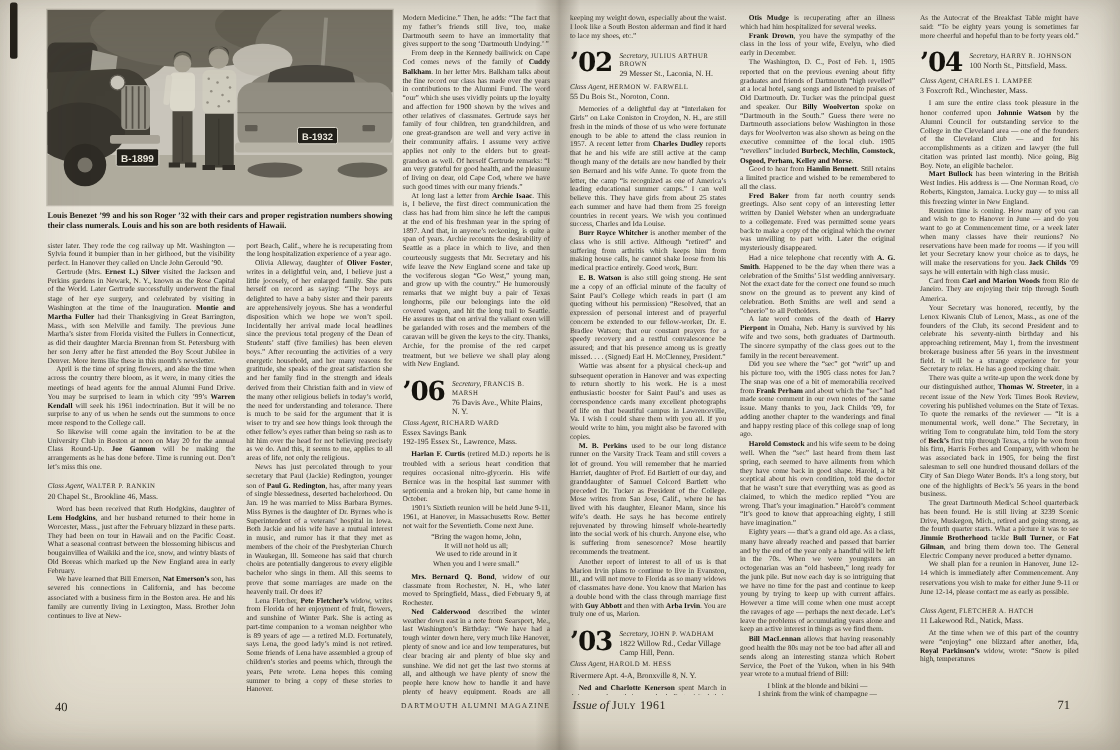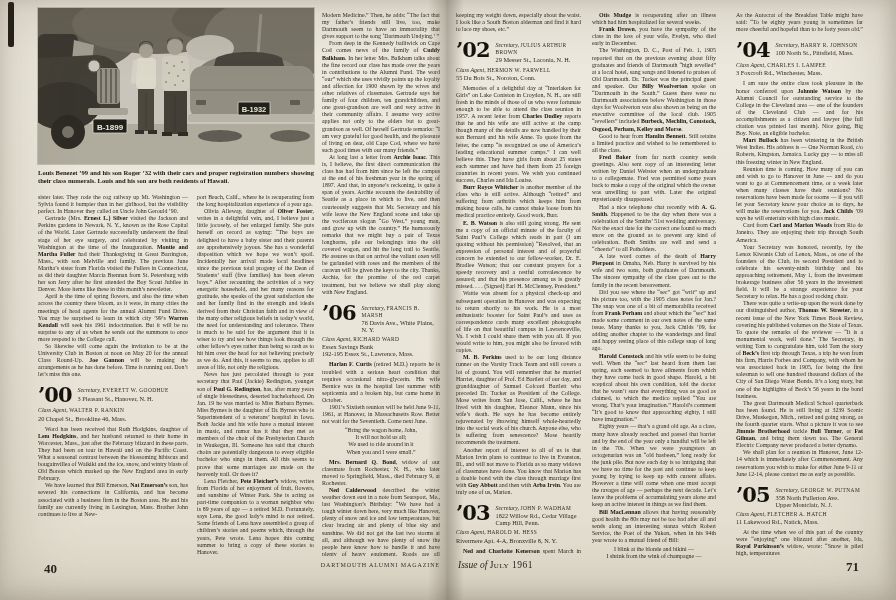--- a/index.html
+++ b/index.html
@@ -21,21 +21,21 @@
   .col b{color:#16140e;}
   .sec{margin:8px 0 4px 0;}
   .sec-top{display:flex;align-items:flex-start;gap:6px;}
   .sec-num{font-family:"DejaVu Serif",serif;font-weight:bold;font-size:21px;line-height:18px;letter-spacing:-1px;color:#14120d;white-space:nowrap;}
   .sec-info{padding-top:1px;text-align:left;}
   .sec-label{font-style:italic;}
   .nm{font-size:5.4px;letter-spacing:.4px;}
   .addr{font-size:6.3px;}
   .agent{margin-top:3px;text-align:left;}
   .verse{margin:2px 0 3px 0;text-align:center;text-indent:0;}
-  .folio{position:absolute;font-size:13px;color:#26231c;font-weight:bold;}
+  .folio{position:absolute;font-size:10px;color:#26231c;}
   .mag-footer{position:absolute;left:318px;top:562px;width:122px;text-align:right;
     font-size:6px;letter-spacing:.9px;color:#33302a;white-space:nowrap;}
   .issue-footer{position:absolute;left:458px;top:560px;font-size:9.5px;color:#26231c;}
   .issue-footer .it{font-style:italic;}
   .issue-footer .sc{font-variant:small-caps;letter-spacing:.5px;}
 </style>
 </head>
 <body>
 
 <div class="spread">
@@ -121,27 +121,20 @@
   </div>
 
   <div class="caption">Louis Benezet ’99 and his son Roger ’32 with their cars and proper registration numbers showing their class numerals. Louis and his son are both residents of Hawaii.</div>
 
   <div class="col" style="left:38px;top:194px;width:150px;height:362px;">
       <p class="flush">sister later. They rode the cog railway up Mt. Washington — Sylvia found it bumpier than in her girlhood, but the visibility perfect. In Hanover they called on Uncle John Gerould ’90.</p>
       <p>Gertrude (Mrs. <b>Ernest L.) Silver</b> visited the Jackson and Perkins gardens in Newark, N. Y., known as the Rose Capital of the World. Later Gertrude successfully underwent the final stage of her eye surgery, and celebrated by visiting in Washington at the time of the Inauguration. <b>Montie and Martha Fuller</b> had their Thanksgiving in Great Barrington, Mass., with son Melville and family. The previous June Martha’s sister from Florida visited the Fullers in Connecticut, as did their daughter Marcia Brennan from St. Petersburg with her son Jerry after he first attended the Boy Scout Jubilee in Denver. More items like these in this month’s newsletter.</p>
       <p>April is the time of spring flowers, and also the time when across the country there bloom, as it were, in many cities the meetings of head agents for the annual Alumni Fund Drive. You may be surprised to learn in which city ’99’s <b>Warren Kendall</b> will seek his 1961 indoctrination. But it will be no surprise to any of us when he sends out the summons to once more respond to the College call.</p>
       <p>So likewise will come again the invitation to be at the University Club in Boston at noon on May 20 for the annual Class Round-Up. <b>Joe Gannon</b> will be making the arrangements as he has done before. Time is running out. Don’t let’s miss this one.</p>
       <div class="sec">
-        <div class="sec-top">
-          <span class="sec-num">’00</span>
-          <span class="sec-info">
-            <div><span class="sec-label">Secretary,</span> <span class="nm">EVERETT W. GOODHUE</span></div>
-            <div class="addr">3 Pleasant St., Hanover, N. H.</div>
-          </span>
-        </div>
         <div class="agent">
           <div><span class="sec-label">Class Agent,</span> <span class="nm">WALTER P. RANKIN</span></div>
           <div class="addr">20 Chapel St., Brookline 46, Mass.</div>
         </div>
       </div>
       <p>Word has been received that Ruth Hodgkins, daughter of <b>Lem Hodgkins</b>, and her husband returned to their home in Worcester, Mass., just after the February blizzard in these parts. They had been on tour in Hawaii and on the Pacific Coast. What a seasonal contrast between the blossoming hibiscus and bougainvillea of Waikiki and the ice, snow, and wintry blasts of Old Boreas which marked up the New England area in early February.</p>
       <p>We have learned that Bill Emerson, <b>Nat Emerson’s</b> son, has severed his connections in California, and has become associated with a business firm in the Boston area. He and his family are currently living in Lexington, Mass. Brother John continues to live at New-</p>
     </div>
   <div class="col" style="left:197px;top:194px;width:117px;height:362px;">
       <p class="flush">port Beach, Calif., where he is recuperating from the long hospitalization experience of a year ago.</p>
@@ -251,28 +244,20 @@
       </div>
       <p>I am sure the entire class took pleasure in the honor conferred upon <b>Johnnie Watson</b> by the Alumni Council for outstanding service to the College in the Cleveland area — one of the founders of the Cleveland Club — and for his accomplishments as a citizen and lawyer (the full citation was printed last month). Nice going, Big Boy. Note, an eligible bachelor.</p>
       <p><b>Mart Bullock</b> has been wintering in the British West Indies. His address is — One Norman Road, c/o Roberts, Kingston, Jamaica. Lucky guy — to miss all this freezing winter in New England.</p>
       <p>Reunion time is coming. How many of you can and wish to go to Hanover in June — and do you want to go at Commencement time, or a week later when many classes have their reunions? No reservations have been made for rooms — if you will let your Secretary know your choice as to days, he will make the reservations for you. <b>Jack Childs</b> ’09 says he will entertain with high class music.</p>
       <p>Card from <b>Carl and Marion Woods</b> from Rio de Janeiro. They are enjoying their trip through South America.</p>
       <p>Your Secretary was honored, recently, by the Lenox Kiwanis Club of Lenox, Mass., as one of the founders of the Club, its second President and to celebrate his seventy-ninth birthday and his approaching retirement, May 1, from the investment brokerage business after 56 years in the investment field. It will be a strange experience for your Secretary to relax. He has a good rocking chair.</p>
       <p>There was quite a write-up upon the work done by our distinguished author, <b>Thomas W. Streeter</b>, in a recent issue of the New York Times Book Review, covering his published volumes on the State of Texas. To quote the remarks of the reviewer — “It is a monumental work, well done.” The Secretary, in writing Tom to congratulate him, told Tom the story of <b>Beck’s</b> first trip through Texas, a trip he won from his firm, Harris Forbes and Company, with whom he was associated back in 1905, for being the first salesman to sell one hundred thousand dollars of the City of San Diego Water Bonds. It’s a long story, but one of the highlights of Beck’s 56 years in the bond business.</p>
       <p>The great Dartmouth Medical School quarterback has been found. He is still living at 3239 Scenic Drive, Muskegon, Mich., retired and going strong, as the fourth quarter starts. What a picture it was to see <b>Jimmie Brotherhood</b> tackle <b>Bull Turner</b>, or <b>Fat Gilman</b>, and bring them down too. The General Electric Company never produced a better dynamo.</p>
       <p>We shall plan for a reunion in Hanover, June 12-14 which is immediately after Commencement. Any reservations you wish to make for either June 9-11 or June 12-14, please contact me as early as possible.</p>
       <div class="sec">
-        <div class="sec-top">
-          <span class="sec-num">’05</span>
-          <span class="sec-info">
-            <div><span class="sec-label">Secretary,</span> <span class="nm">GEORGE W. PUTNAM</span></div>
-            <div class="addr">358 North Fullerton Ave.</div>
-            <div class="addr">Upper Montclair, N. J.</div>
-          </span>
-        </div>
         <div class="agent">
           <div><span class="sec-label">Class Agent,</span> <span class="nm">FLETCHER A. HATCH</span></div>
           <div class="addr">11 Lakewood Rd., Natick, Mass.</div>
         </div>
       </div>
       <p>At the time when we of this part of the country were “enjoying” one blizzard after another, Ida, <b>Royal Parkinson’s</b> widow, wrote: “Snow is piled high, temperatures</p>
     </div>
 
   <div class="folio" style="left:44px;top:561px;">40</div>
   <div class="mag-footer">DARTMOUTH ALUMNI MAGAZINE</div>

